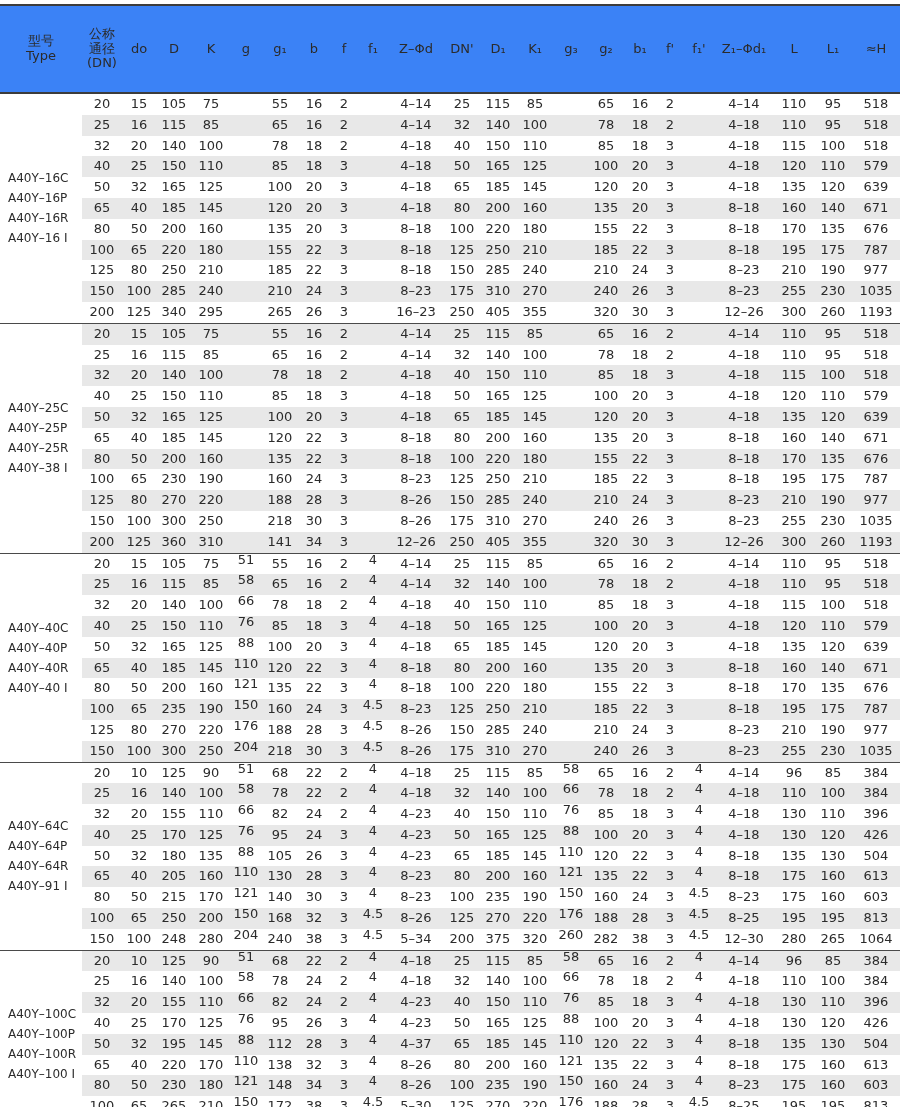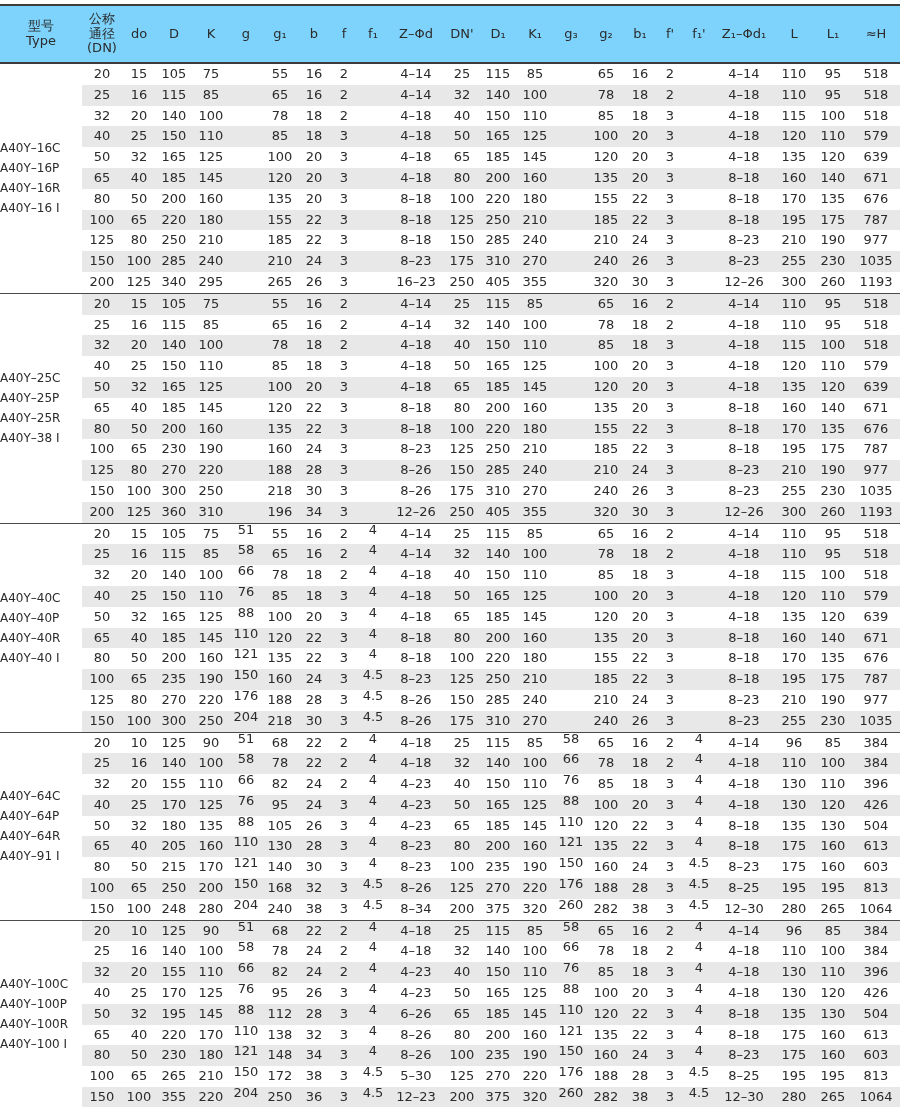--- a/index.html
+++ b/index.html
@@ -7,32 +7,32 @@
     width:900px;height:1107px;box-sizing:border-box;
     padding-top:4px;background:#ffffff;overflow:hidden;
     font-family:"DejaVu Sans","Liberation Sans",sans-serif;
   }
   table{
     width:900px;border-collapse:collapse;table-layout:fixed;
     font-size:13px;color:#2b2b2b;
     border-top:2px solid #3c3c3c;border-bottom:2px solid #3c3c3c;
   }
   thead th{
-    background:#7dd3fc;border-bottom:2px solid #3c3c3c;
+    background:#3b82f6;border-bottom:2px solid #3c3c3c;
     font-weight:400;text-align:center;vertical-align:middle;
-    white-space:pre-line;line-height:1.15;height:52px;padding:2px 0;
+    white-space:pre-line;line-height:1.15;height:52px;padding:17px 0;
     font-size:13px;
   }
   tbody td{
     text-align:center;height:20.8px;line-height:20.8px;
     padding:0;overflow:hidden;white-space:nowrap;
   }
   tbody tr:nth-child(even){background:#e8e8e8;}
   td.type-cell{
-    background:#ffffff;text-align:left;
+    background:#ffffff;text-align:left;padding-left:8px;
     font-size:12px;line-height:20px;vertical-align:middle;white-space:nowrap;
   }
   tr.group-start td{border-top:1.5px solid #4a4a4a;}
   span.raised{position:relative;top:-4px;display:inline-block;line-height:normal;}
 </style>
 </head>
 <body>
 
 <div class="sheet">
   <table>
@@ -609,21 +609,21 @@
           <td><span>255</span></td>
           <td><span>230</span></td>
           <td><span>1035</span></td>
         </tr>
         <tr>
           <td><span>200</span></td>
           <td><span>125</span></td>
           <td><span>360</span></td>
           <td><span>310</span></td>
           <td><span class="raised"></span></td>
-          <td><span>196</span></td>
+          <td><span>141</span></td>
           <td><span>34</span></td>
           <td><span>3</span></td>
           <td><span class="raised"></span></td>
           <td><span>12–26</span></td>
           <td><span>250</span></td>
           <td><span>405</span></td>
           <td><span>355</span></td>
           <td><span class="raised"></span></td>
           <td><span>320</span></td>
           <td><span>30</span></td>
@@ -1081,21 +1081,21 @@
         <tr>
           <td><span>150</span></td>
           <td><span>100</span></td>
           <td><span>248</span></td>
           <td><span>280</span></td>
           <td><span class="raised">204</span></td>
           <td><span>240</span></td>
           <td><span>38</span></td>
           <td><span>3</span></td>
           <td><span class="raised">4.5</span></td>
-          <td><span>8–34</span></td>
+          <td><span>5–34</span></td>
           <td><span>200</span></td>
           <td><span>375</span></td>
           <td><span>320</span></td>
           <td><span class="raised">260</span></td>
           <td><span>282</span></td>
           <td><span>38</span></td>
           <td><span>3</span></td>
           <td><span class="raised">4.5</span></td>
           <td><span>12–30</span></td>
           <td><span>280</span></td>
@@ -1207,21 +1207,21 @@
         <tr>
           <td><span>50</span></td>
           <td><span>32</span></td>
           <td><span>195</span></td>
           <td><span>145</span></td>
           <td><span class="raised">88</span></td>
           <td><span>112</span></td>
           <td><span>28</span></td>
           <td><span>3</span></td>
           <td><span class="raised">4</span></td>
-          <td><span>6–26</span></td>
+          <td><span>4–37</span></td>
           <td><span>65</span></td>
           <td><span>185</span></td>
           <td><span>145</span></td>
           <td><span class="raised">110</span></td>
           <td><span>120</span></td>
           <td><span>22</span></td>
           <td><span>3</span></td>
           <td><span class="raised">4</span></td>
           <td><span>8–18</span></td>
           <td><span>135</span></td>

